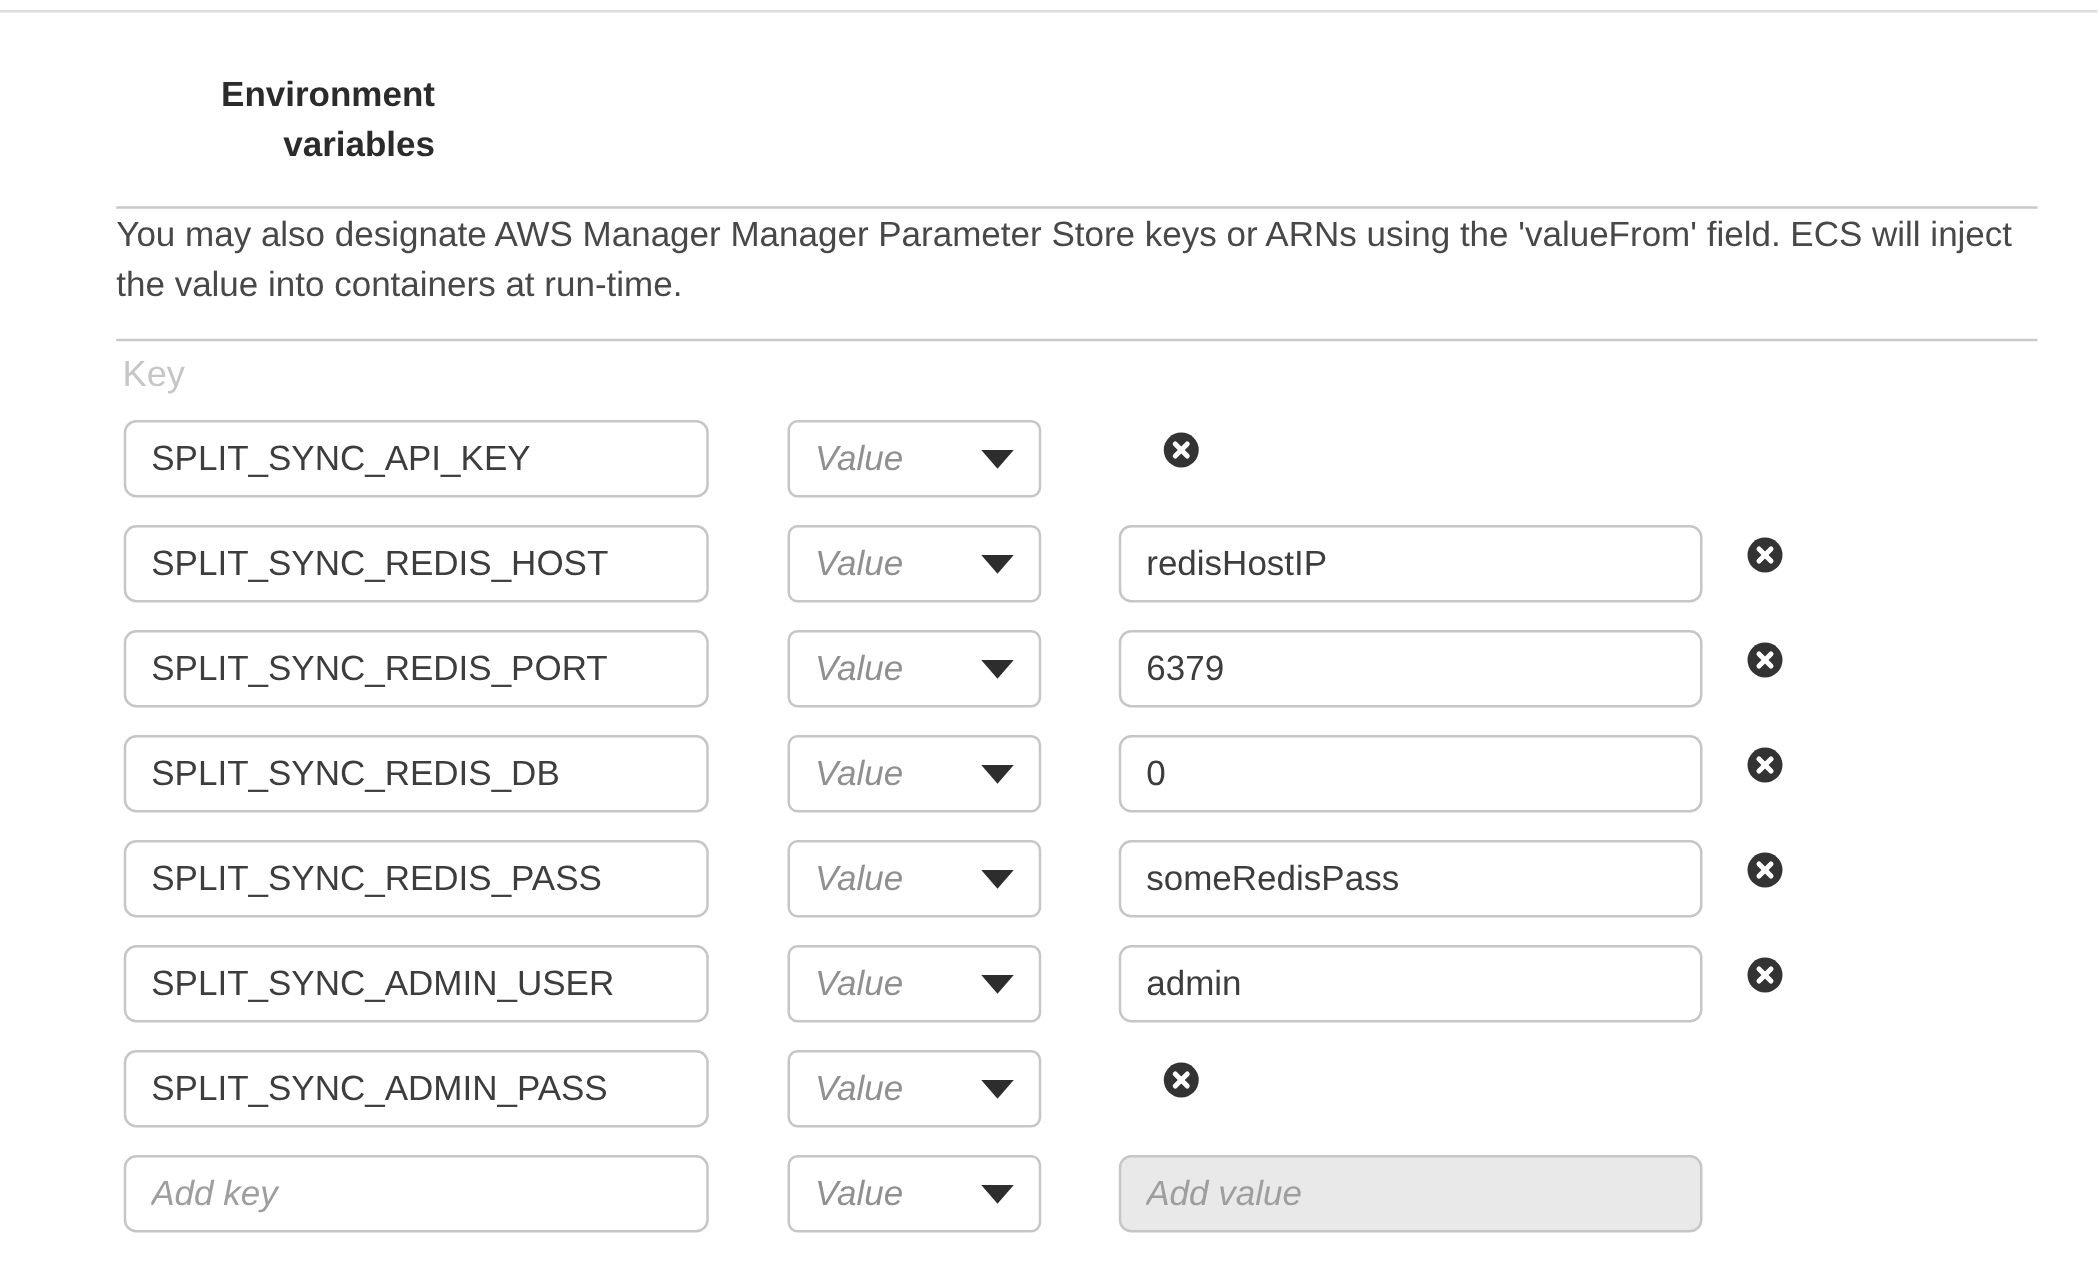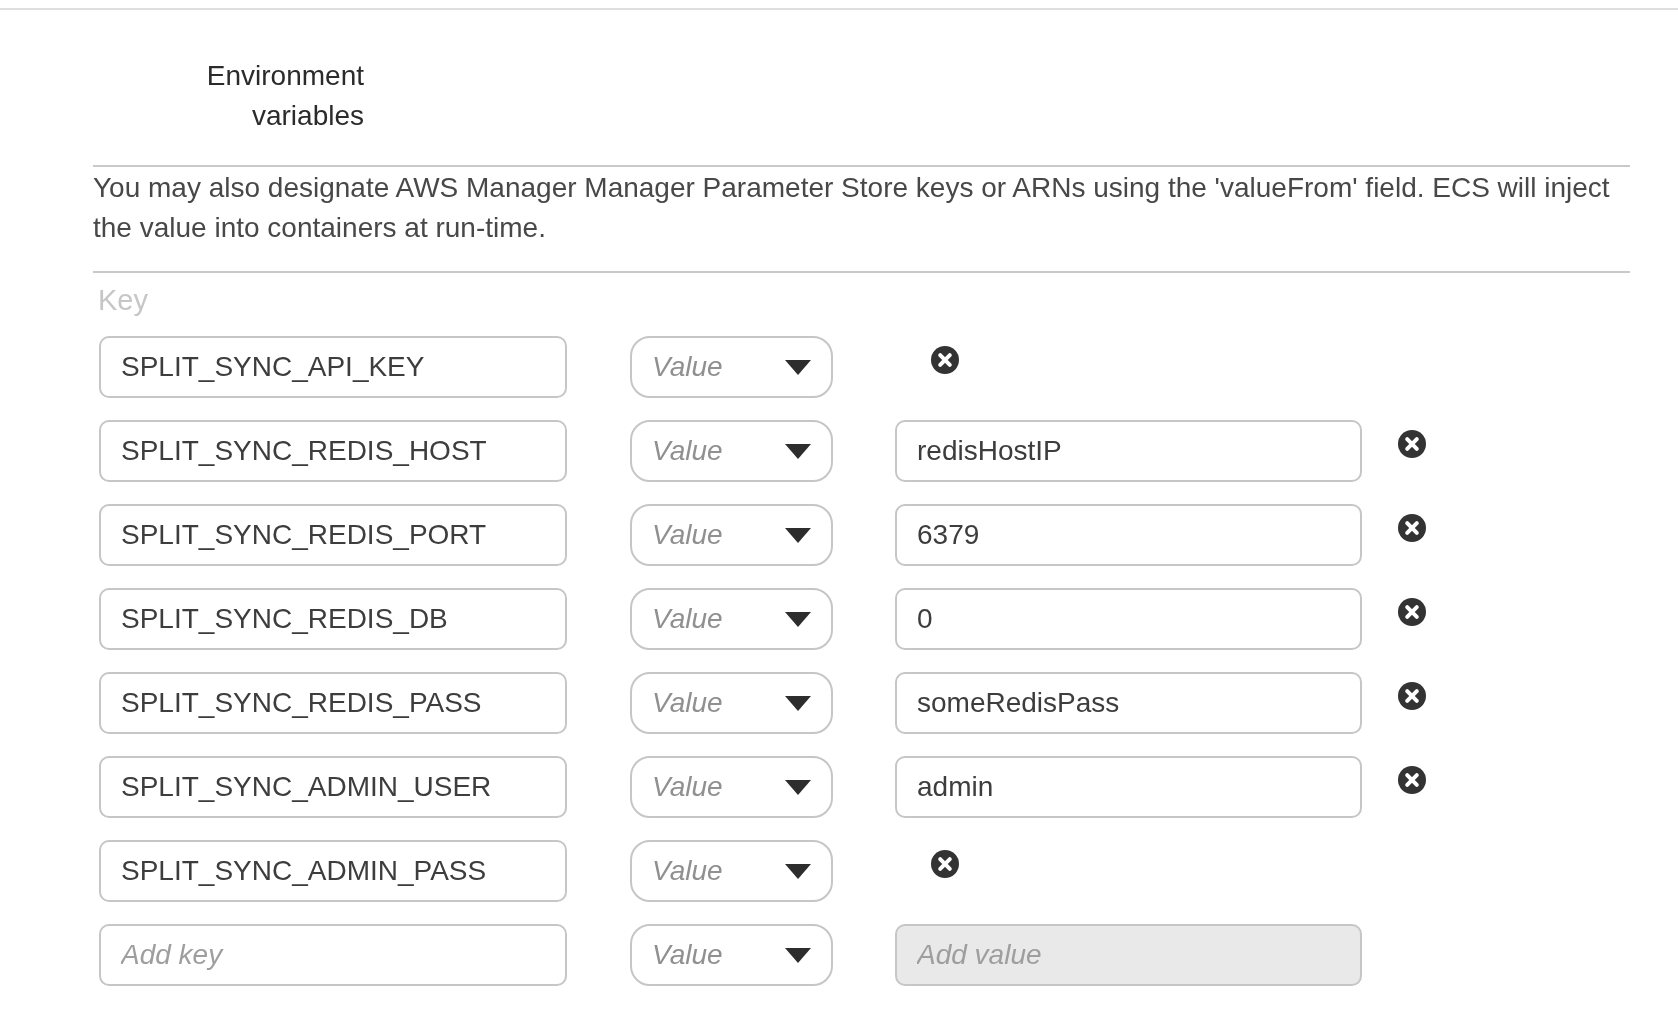--- a/index.html
+++ b/index.html
@@ -4,22 +4,22 @@
 <style>
   * { margin: 0; padding: 0; box-sizing: border-box; }
   html, body { width: 1678px; height: 1018px; background: #ffffff; overflow: hidden; }
   body { font-family: "Liberation Sans", "DejaVu Sans", sans-serif; position: relative; }
 
   .screen { position: absolute; inset: 0; background: #fff; }
 
   .top-rule { position: absolute; left: 0; top: 8px; width: 1678px; height: 2px; background: #dedede; }
 
   .field-label {
-    position: absolute; left: 124px; top: 56px; width: 240px;
-    text-align: right; font-size: 28px; line-height: 40px; font-weight: normal; color: #2b2b2b;
+    position: absolute; left: 108px; top: 56px; width: 240px;
+    text-align: right; font-size: 28px; line-height: 40px; font-weight: bold; color: #2b2b2b;
   }
 
   .rule { position: absolute; left: 93px; width: 1537px; height: 2px; background: #c9c9c9; }
   .rule-1 { top: 165px; }
   .rule-2 { top: 271px; }
 
   .desc {
     position: absolute; left: 93px; top: 168px; width: 1542px;
     font-size: 28px; line-height: 40px; color: #484848;
   }
@@ -42,21 +42,21 @@
   .tbox::placeholder { color: #9e9e9e; font-style: italic; opacity: 1; }
 
   .val-input.focused {
     border: 3px solid #2e7dd1; padding: 0 19px;
     box-shadow: 0 0 14px 4px rgba(90, 155, 230, 0.55);
   }
   .val-input.disabled-look { background: #e9e9e9; }
 
   .type-select {
     width: 203px; height: 62px; margin-left: 63px; margin-right: 62px;
-    border: 2px solid #c6c6c6; border-radius: 20px; background: #fff;
+    border: 2px solid #c6c6c6; border-radius: 8px; background: #fff;
     display: flex; align-items: center; justify-content: space-between;
     padding: 0 20px; cursor: pointer;
   }
   .type-text { font-size: 28px; font-style: italic; color: #909090; }
   .caret {
     width: 0; height: 0;
     border-left: 13px solid transparent; border-right: 13px solid transparent;
     border-top: 15px solid #2d2d2d;
   }
 

